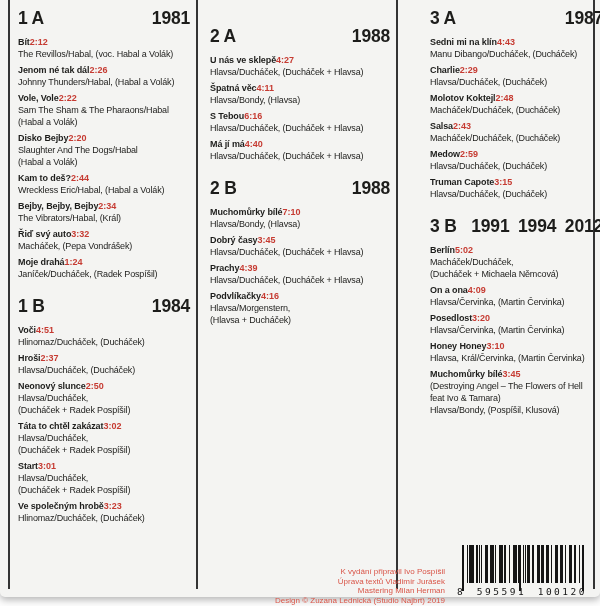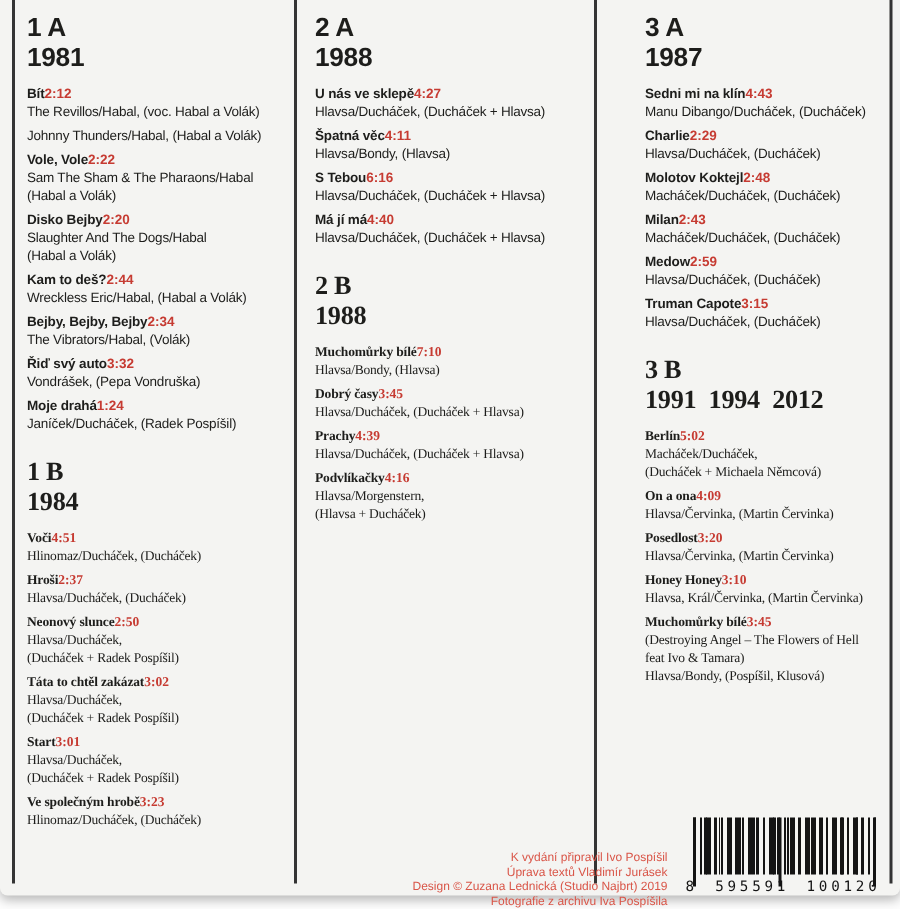--- a/index.html
+++ b/index.html
@@ -26,31 +26,30 @@
   .vline{
     position:absolute;top:0;width:1.5px;height:589px;
     background:var(--line);
   }
   .vline.l1{left:8px;}
   .vline.l2{left:196px;}
   .vline.l3{left:396px;}
   .vline.l4{left:593px;}
   .col{position:absolute;top:8px;}
   .col1{left:18px;width:172px;}
-  .col2{left:210px;width:180px;}
+  .col2{left:210px;width:180px;margin-top:18px;}
   .col3{left:430px;width:173px;}
   .sec-header{
     display:flex;justify-content:space-between;align-items:baseline;
     font-size:17.5px;font-weight:bold;line-height:20px;
     letter-spacing:-0.2px;
     margin-bottom:8px;
-    flex-direction:column;
   }
   .sec-years{word-spacing:4px;}
-  .section + .section{margin-top:16px;font-family:Liberation Serif, serif;}
+  .section + .section{margin-top:16px;}
   .track{margin-bottom:4px;}
   .track-row{
     display:flex;justify-content:flex-start;align-items:baseline;
     font-size:9px;line-height:12px;font-weight:bold;
   }
   .track-title{letter-spacing:-0.1px;white-space:nowrap;}
   .track-time{color:var(--time-red);}
   .track-credit{
     font-size:9px;line-height:12px;letter-spacing:-0.15px;
     white-space:nowrap;
@@ -100,20 +99,24 @@
           <span class="sec-years">1981</span>
         </div>
         <div class="track">
           <div class="track-row">
             <span class="track-title">Bít</span>
             <span class="track-time">2:12</span>
           </div>
           <div class="track-credit">The Revillos/Habal, (voc. Habal a Volák)</div>
         </div>
         <div class="track">
+          <div class="track-row">
+            <span class="track-title">Jenom né tak dál</span>
+            <span class="track-time">2:26</span>
+          </div>
           <div class="track-credit">Johnny Thunders/Habal, (Habal a Volák)</div>
         </div>
         <div class="track">
           <div class="track-row">
             <span class="track-title">Vole, Vole</span>
             <span class="track-time">2:22</span>
           </div>
           <div class="track-credit">Sam The Sham &amp; The Pharaons/Habal</div>
           <div class="track-credit">(Habal a Volák)</div>
         </div>
@@ -130,28 +133,28 @@
             <span class="track-title">Kam to deš?</span>
             <span class="track-time">2:44</span>
           </div>
           <div class="track-credit">Wreckless Eric/Habal, (Habal a Volák)</div>
         </div>
         <div class="track">
           <div class="track-row">
             <span class="track-title">Bejby, Bejby, Bejby</span>
             <span class="track-time">2:34</span>
           </div>
-          <div class="track-credit">The Vibrators/Habal, (Volák)</div>
+          <div class="track-credit">The Vibrators/Habal, (Král)</div>
         </div>
         <div class="track">
           <div class="track-row">
             <span class="track-title">Řiď svý auto</span>
             <span class="track-time">3:32</span>
           </div>
-          <div class="track-credit">Vondrášek, (Pepa Vondruška)</div>
+          <div class="track-credit">Macháček, (Pepa Vondrášek)</div>
         </div>
         <div class="track">
           <div class="track-row">
             <span class="track-title">Moje drahá</span>
             <span class="track-time">1:24</span>
           </div>
           <div class="track-credit">Janíček/Ducháček, (Radek Pospíšil)</div>
         </div>
       </section>
       <section class="section">
@@ -299,21 +302,21 @@
         </div>
         <div class="track">
           <div class="track-row">
             <span class="track-title">Molotov Koktejl</span>
             <span class="track-time">2:48</span>
           </div>
           <div class="track-credit">Macháček/Ducháček, (Ducháček)</div>
         </div>
         <div class="track">
           <div class="track-row">
-            <span class="track-title">Milan</span>
+            <span class="track-title">Salsa</span>
             <span class="track-time">2:43</span>
           </div>
           <div class="track-credit">Macháček/Ducháček, (Ducháček)</div>
         </div>
         <div class="track">
           <div class="track-row">
             <span class="track-title">Medow</span>
             <span class="track-time">2:59</span>
           </div>
           <div class="track-credit">Hlavsa/Ducháček, (Ducháček)</div>
@@ -368,20 +371,21 @@
           <div class="track-credit">(Destroying Angel – The Flowers of Hell</div>
           <div class="track-credit">feat Ivo &amp; Tamara)</div>
           <div class="track-credit">Hlavsa/Bondy, (Pospíšil, Klusová)</div>
         </div>
       </section>
     </div>
 
   <div class="footer-credits">
       <div class="footer-line">K vydání připravil Ivo Pospíšil</div>
       <div class="footer-line">Úprava textů Vladimír Jurásek</div>
+      <div class="footer-line">Mastering Milan Herman</div>
       <div class="footer-line">Design © Zuzana Lednická (Studio Najbrt) 2019</div>
       <div class="footer-line">Fotografie z archivu Iva Pospíšila</div>
       <div class="footer-line">© RADOST Music Prague 2019</div>
     </div>
 
   <div class="barcode">
     <div class="barcode-bars"></div>
     <div class="guard g-left"></div>
     <div class="guard g-mid"></div>
     <div class="guard g-right"></div>

